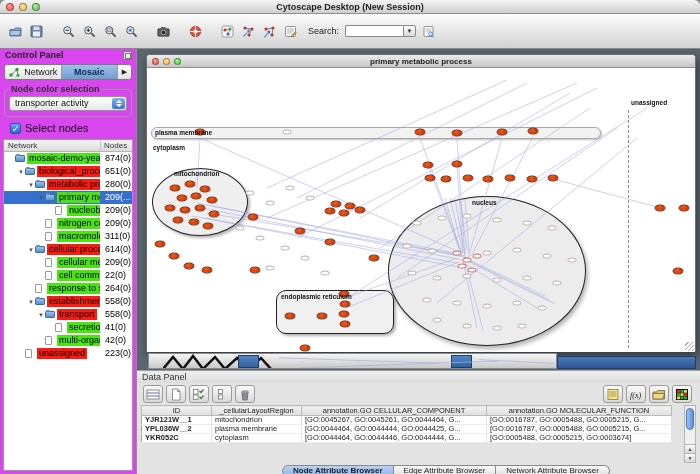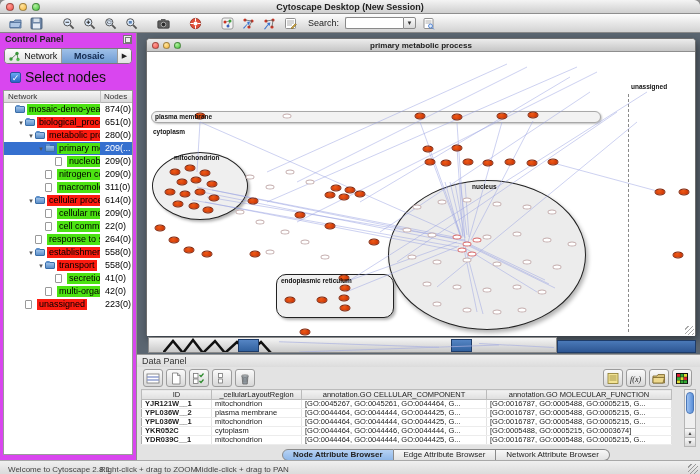--- a/index.html
+++ b/index.html
@@ -9,21 +9,21 @@
   
   .titlebar{position:relative;height:14px;background:linear-gradient(#f4f4f4,#cfcfcf);border-bottom:1px solid #8e8e8e;border-radius:6px 6px 0 0;}
   .lights{position:absolute;left:6px;top:3px;display:flex;gap:5px;}
   .light{width:8px;height:8px;border-radius:50%;border:1px solid rgba(0,0,0,.35);}
   .l-red{background:radial-gradient(circle at 35% 30%,#ff9e97,#f2544a);}
   .l-yel{background:radial-gradient(circle at 35% 30%,#ffe59e,#f5b63c);}
   .l-grn{background:radial-gradient(circle at 35% 30%,#b4f2a0,#44c33c);}
   .title-text{display:block;text-align:center;font-size:9px;font-weight:bold;color:#222;line-height:14px;}
 
   
-  .toolbar{height:19px;background:linear-gradient(#fdfdfd,#d2d2d2);border-bottom:1px solid #888;display:flex;align-items:center;padding:0 6px;gap:3px;}
+  .toolbar{height:35px;background:linear-gradient(#fdfdfd,#d2d2d2);border-bottom:1px solid #888;display:flex;align-items:center;padding:0 6px;gap:3px;}
   .tbtn{width:18px;height:15px;border:none;background:transparent;padding:1px;display:flex;align-items:center;justify-content:center;}
   .tbtn svg{width:13px;height:13px;}
   .tsep{width:8px;}
   .search-label{font-size:9px;color:#222;margin-left:6px;margin-right:3px;}
   .search-combo{display:flex;align-items:center;}
   .search-input{width:58px;height:12px;border:1px solid #8a8a8a;border-right:none;border-radius:2px 0 0 2px;font-size:9px;padding:0 2px;background:#fff;}
   .search-arrow{width:13px;height:12px;border:1px solid #8a8a8a;border-radius:0 2px 2px 0;background:linear-gradient(#fcfcfc,#d8d8d8);font-size:6px;line-height:10px;text-align:center;color:#333;}
 
   
   .main{display:flex;height:427px;}
@@ -38,21 +38,21 @@
   .cp-tab.sel{background:linear-gradient(#9fc0e8,#6f9cd4);font-weight:bold;color:#102а4c;color:#12294e;}
   .cp-tab-arrow{width:13px;display:flex;align-items:center;justify-content:center;font-size:7px;color:#222;background:linear-gradient(#fdfdfd,#e2e2e2);}
   fieldset.colorbox{margin:4px 4px 0 4px;border:1px solid #9a9a9a;border-radius:4px;padding:2px 4px 5px 4px;}
   fieldset.colorbox legend{font-size:9px;font-weight:bold;color:#333;padding:0 2px;}
   .combo{position:relative;height:15px;border:1px solid #949494;border-radius:3px;background:linear-gradient(#ffffff,#e6e6e6);font-size:9px;line-height:13px;padding-left:5px;color:#111;}
   .combo-btn{position:absolute;right:1px;top:1px;bottom:1px;width:13px;border-radius:2px;background:linear-gradient(#85b4f2,#3b74cf);display:flex;flex-direction:column;align-items:center;justify-content:center;gap:1px;}
   .ar-up{width:0;height:0;border-left:3px solid transparent;border-right:3px solid transparent;border-bottom:3px solid #fff;}
   .ar-dn{width:0;height:0;border-left:3px solid transparent;border-right:3px solid transparent;border-top:3px solid #fff;}
   .check-row{display:flex;align-items:center;gap:4px;margin:5px 0 3px 10px;}
   .checkbox{width:11px;height:11px;border-radius:2px;border:1px solid #2a55a0;background:linear-gradient(#6aa8f2,#2a63c8);color:#fff;font-size:9px;line-height:10px;text-align:center;}
-  .check-label{font-size:14px;color:#111;}
+  .check-label{font-size:11px;color:#111;}
   .tree-wrap{flex:1;margin:2px 3px 5px 3px;background:#fff;border:1px solid #9a9a9a;display:flex;flex-direction:column;overflow:hidden;}
   .tree-header{position:relative;height:12px;background:linear-gradient(#f6f6f6,#dadada);border-bottom:1px solid #b5b5b5;font-size:8px;color:#333;line-height:12px;}
   .th-net{padding-left:4px;}
   .th-nodes{position:absolute;left:96px;top:0;border-left:1px solid #c2c2c2;padding-left:3px;height:12px;}
   .tree{flex:1;overflow:hidden;}
   .trow{position:relative;height:13px;display:flex;align-items:center;font-size:9px;color:#000;background:#fff;overflow:hidden;white-space:nowrap;}
   .trow.sel{background:#3570cf;}
   .tri{width:8px;font-size:7px;color:#555;flex:0 0 8px;text-align:center;}
   .tsp{flex:0 0 8px;}
   .ti{flex:0 0 12px;display:flex;align-items:center;}
@@ -266,20 +266,30 @@
               <line x1="3" y1="8" x2="9" y2="2.5" stroke="#3a7d3a" stroke-width=".8"></line>
               <line x1="9" y1="2.5" x2="10" y2="8.5" stroke="#3a7d3a" stroke-width=".8"></line>
             </svg>
           <span>Network</span>
         </div>
         <div class="cp-tab sel">
           <span>Mosaic</span>
         </div>
         <div class="cp-tab-arrow">▶</div>
       </div>
+      <fieldset class="colorbox">
+        <legend>Node color selection</legend>
+        <div class="combo">
+          <span>transporter activity</span>
+          <span class="combo-btn">
+              <span class="ar-up"></span>
+              <span class="ar-dn"></span>
+            </span>
+        </div>
+      </fieldset>
       <div class="check-row">
         <span class="checkbox">✓</span>
         <span class="check-label">Select nodes</span>
       </div>
       <div class="tree-wrap">
         <div class="tree-header">
           <span class="th-net">Network</span>
           <span class="th-nodes">Nodes</span>
         </div>
         <div class="tree" id="tree">
@@ -677,36 +687,24 @@
                   <td>[GO:0045267, GO:0045261, GO:0044464, G...</td>
                   <td>[GO:0016787, GO:0005488, GO:0005215, G...</td>
                 </tr>
                 <tr>
                   <td class="idcell">YPL036W__2</td>
                   <td>plasma membrane</td>
                   <td>[GO:0044464, GO:0044444, GO:0044425, G...</td>
                   <td>[GO:0016787, GO:0005488, GO:0005215, G...</td>
                 </tr>
                 <tr>
-                  <td class="idcell">YPL036W__1</td>
-                  <td>mitochondrion</td>
-                  <td>[GO:0044464, GO:0044444, GO:0044425, G...</td>
-                  <td>[GO:0016787, GO:0005488, GO:0005215, G...</td>
-                </tr>
-                <tr>
                   <td class="idcell">YKR052C</td>
                   <td>cytoplasm</td>
                   <td>[GO:0044464, GO:0044446, GO:0044444, G...</td>
                   <td>[GO:0005488, GO:0005215, GO:0003674]</td>
-                </tr>
-                <tr>
-                  <td class="idcell">YDR039C__1</td>
-                  <td>mitochondrion</td>
-                  <td>[GO:0044464, GO:0044444, GO:0044425, G...</td>
-                  <td>[GO:0016787, GO:0005488, GO:0005215, G...</td>
                 </tr>
               </tbody>
             </table>
           <div class="vscroll">
             <div class="vthumb"></div>
             <div class="varr" style="bottom:9px;">▲</div>
             <div class="varr" style="bottom:0;">▼</div>
           </div>
         </div>
         <div class="dp-tabs" id="dp-tabs">

